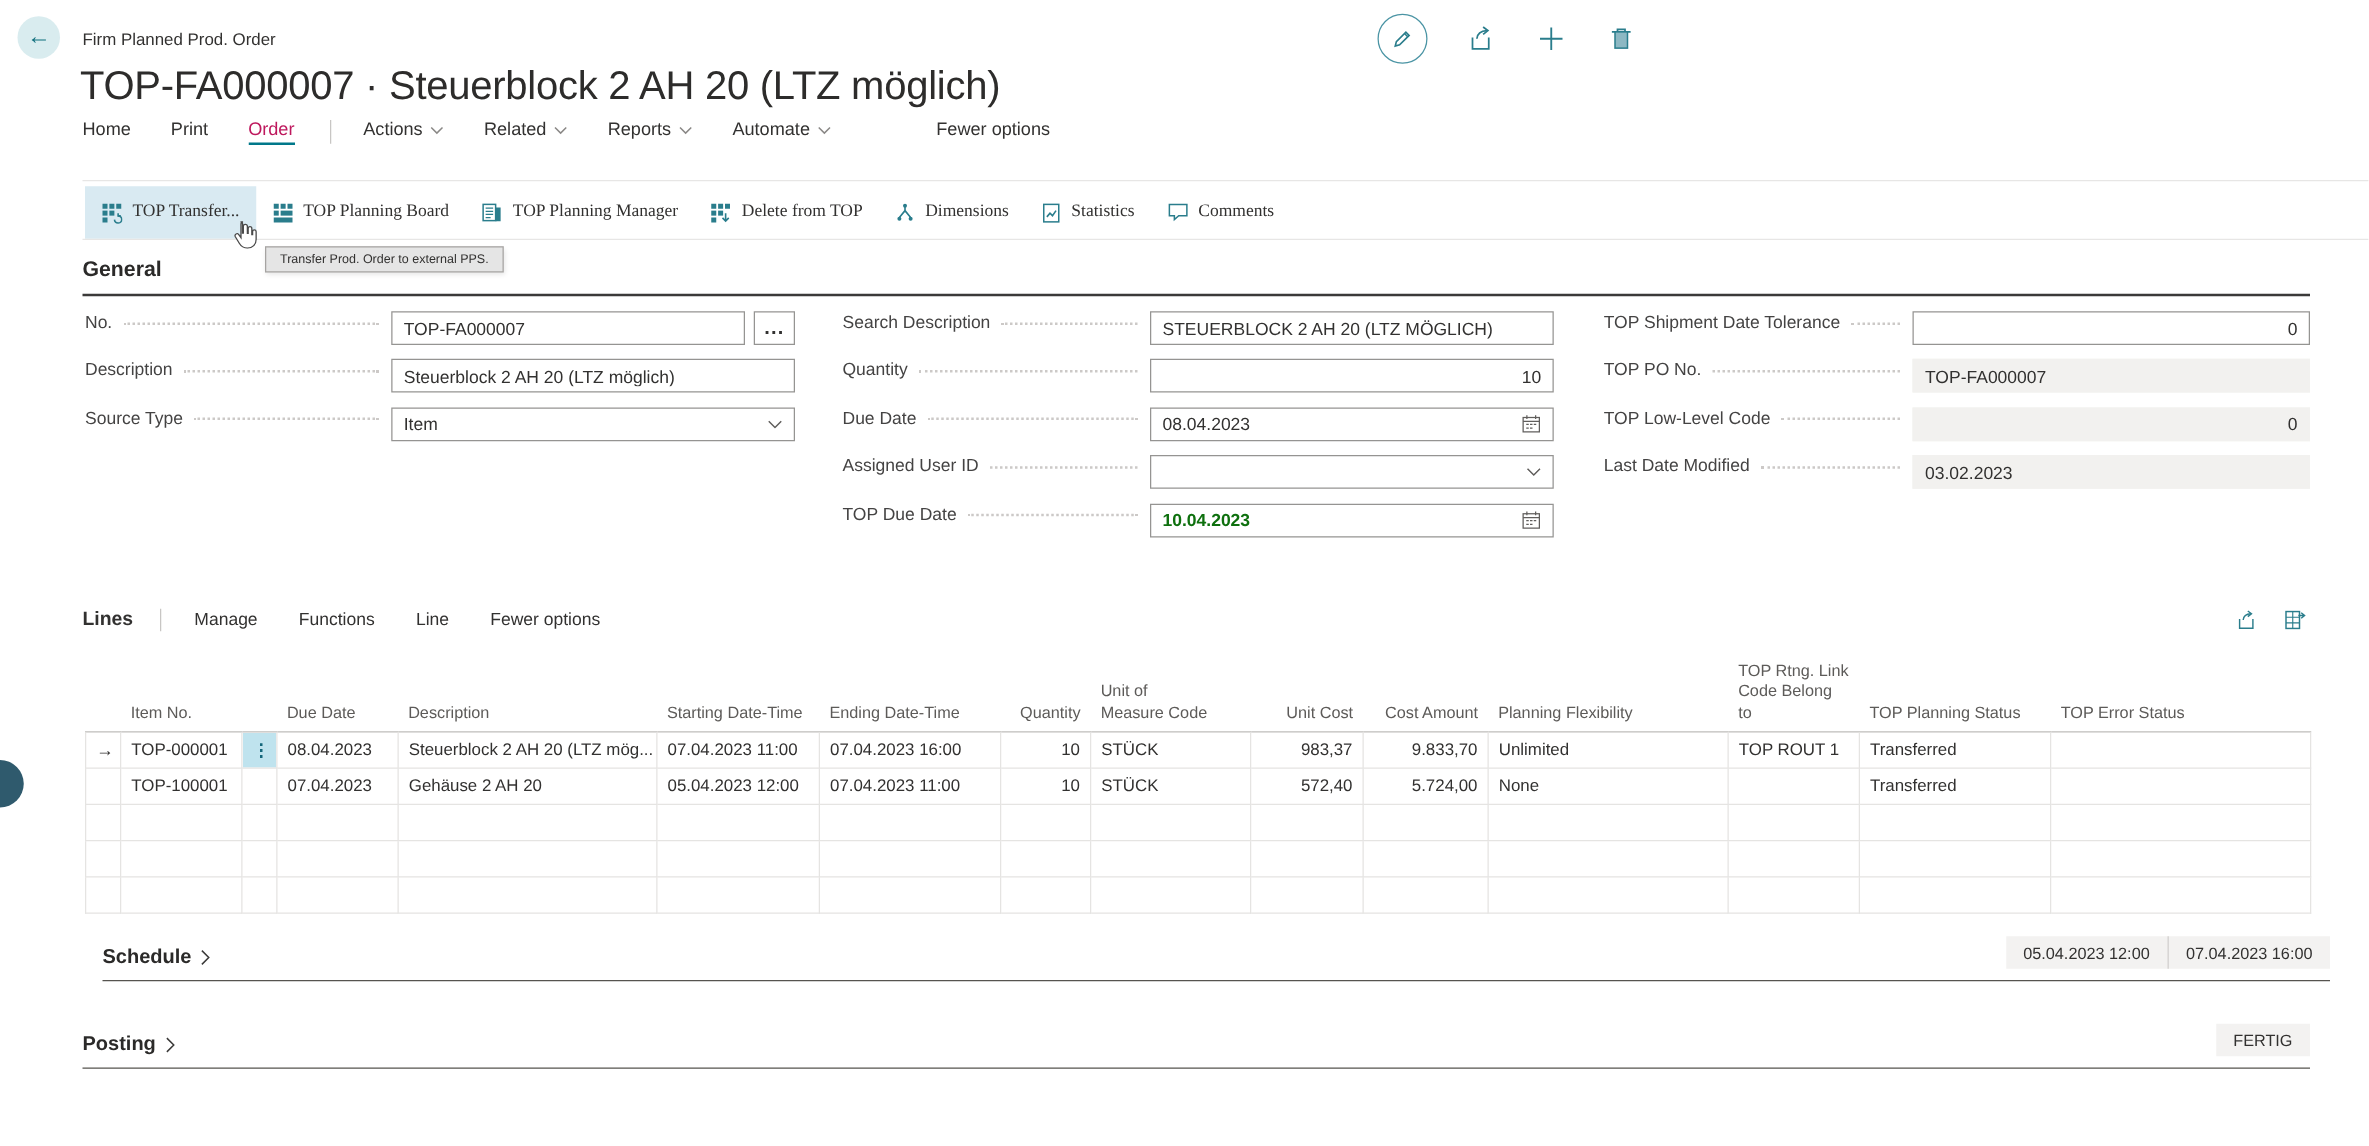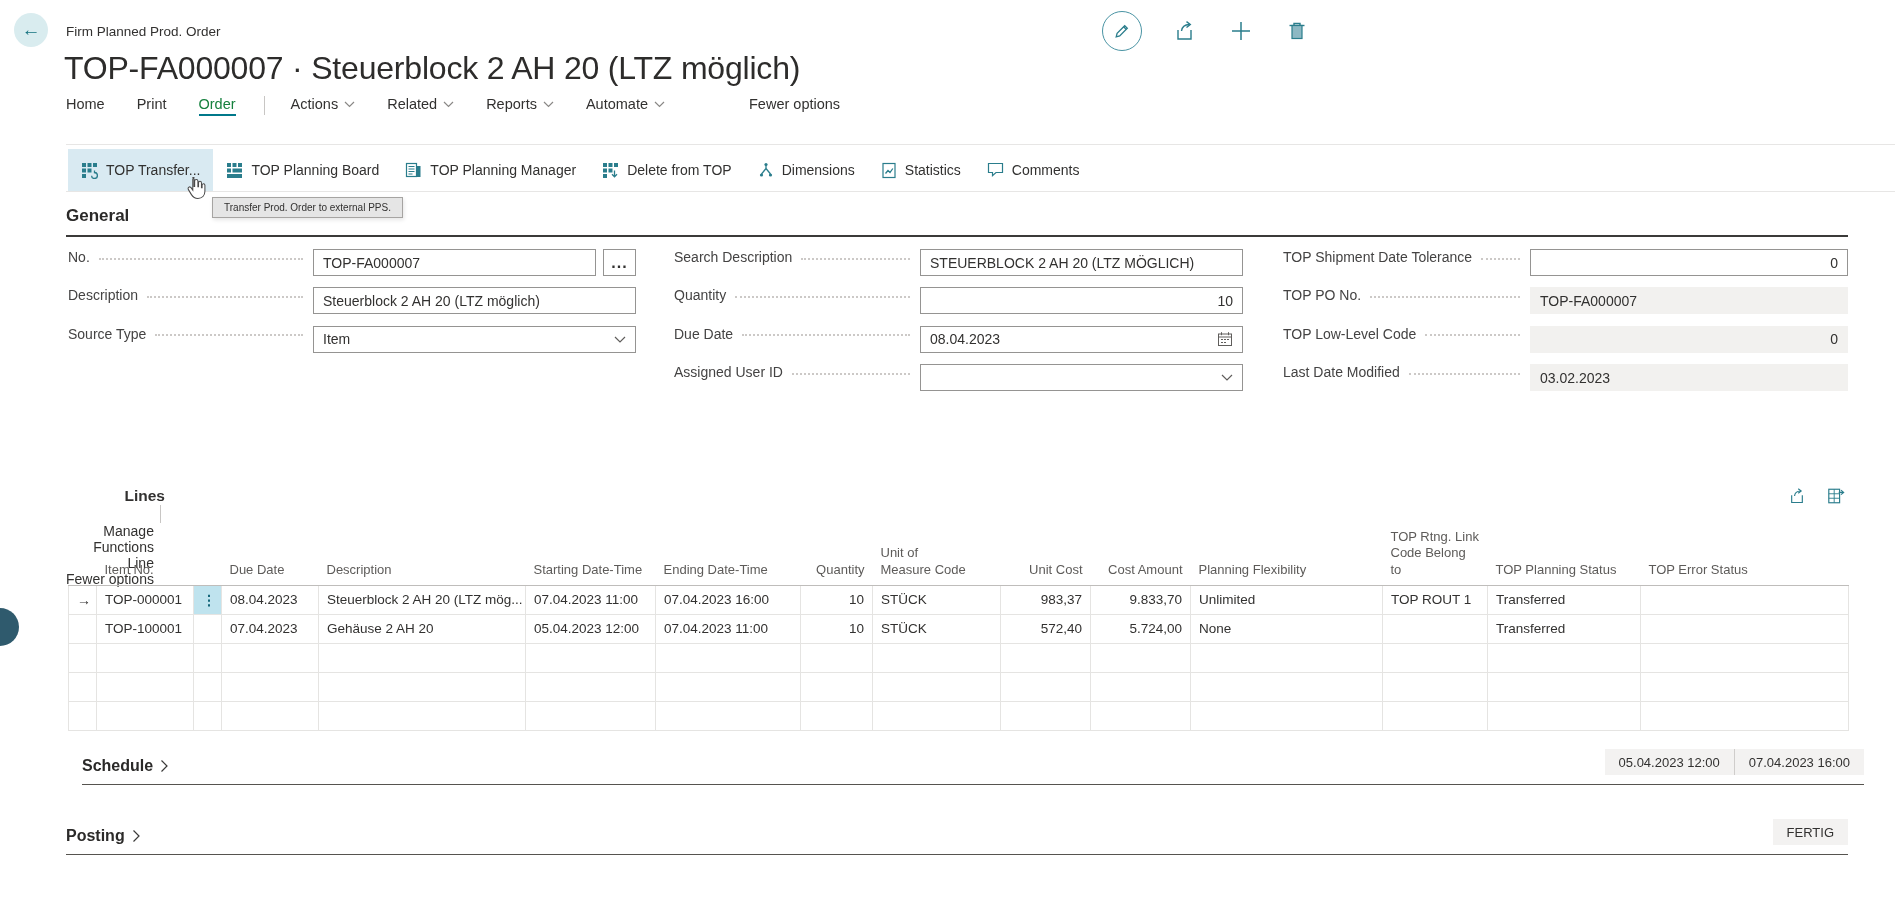--- a/index.html
+++ b/index.html
@@ -14,28 +14,28 @@
   .icon-circle{width:38px;height:38px;border:1px solid #4a94a4;border-radius:50%;display:flex;
                align-items:center;justify-content:center;}
   .tic{display:flex;align-items:center;justify-content:center;width:26px;height:38px;}
   
   .page-title{position:absolute;left:64px;top:50px;font-size:32px;font-weight:400;color:#2d2c2b;
               letter-spacing:-0.2px;white-space:nowrap;}
   
   .menubar{position:absolute;left:66px;top:96px;height:26px;display:flex;align-items:flex-start;
            font-size:14.5px;color:#323130;}
   .mtab{margin-right:32px;display:flex;align-items:center;gap:6px;cursor:pointer;padding-bottom:4px;}
-  .mtab.active{color:#15803d;border-bottom:2px solid #00788a;padding-bottom:2px;}
+  .mtab.active{color:#be185d;border-bottom:2px solid #00788a;padding-bottom:2px;}
   .mdivider{width:1px;height:19px;background:#c8c6c4;margin:0 26px 0 -4px;}
   .mtab.fewer{margin-left:52px;}
   .rule{position:absolute;height:1px;background:#e7e6e5;}
   
   .toolbar{position:absolute;left:68px;top:149px;height:42px;display:flex;align-items:stretch;
            font-size:14px;}
-  .tbtn{display:flex;align-items:center;gap:8px;padding:0 13px;cursor:pointer;white-space:nowrap;}
+  .tbtn{display:flex;align-items:center;gap:8px;padding:0 13px;cursor:pointer;white-space:nowrap;font-family:Liberation Serif, serif;}
   .tbtn.hl{background:#d9eaf2;}
   .tbtn svg{flex:0 0 auto;}
   
   .tooltip{position:absolute;left:212px;top:197px;background:#e5e5e5;border:1px solid #a6a4a2;
            padding:4px 11px;font-size:10px;color:#323130;box-shadow:1px 2px 4px rgba(0,0,0,.10);z-index:8;}
   .hand{position:absolute;left:185px;top:176px;z-index:9;}
   
   .sec-head{position:absolute;left:66px;width:1782px;font-size:17px;font-weight:600;color:#2b2a29;
             border-bottom:2px solid #3b3a39;padding-bottom:9px;}
   .gcol{position:absolute;top:249px;display:flex;flex-direction:column;}
@@ -52,21 +52,21 @@
         padding:0 9px;font-size:14px;box-sizing:border-box;min-width:0;}
   .fctl .val{flex:1;white-space:nowrap;overflow:hidden;}
   .fctl.num .val{text-align:right;}
   .fctl.readonly{background:#f2f1ef;border-color:#f2f1ef;}
   .fctl.green .val{color:#0e700e;font-weight:700;}
   .fctl svg{flex:0 0 auto;margin-left:8px;}
   .assist{flex:0 0 33px;height:27px;border:1px solid #959492;background:#fff;display:flex;
           align-items:center;justify-content:center;font-weight:700;letter-spacing:1px;
           box-sizing:border-box;cursor:pointer;}
   
-  .lines-head{position:absolute;left:66px;top:487px;display:flex;align-items:flex-end;font-size:14px;flex-direction:column;}
+  .lines-head{position:absolute;left:66px;top:487px;display:flex;align-items:flex-start;font-size:14px;}
   .lines-title{font-size:15.5px;font-weight:700;margin-right:22px;}
   .ldivider{width:1px;height:18px;background:#c8c6c4;margin-right:26px;}
   .lmenu{margin-right:33px;cursor:pointer;}
   .lines-icons{position:absolute;left:1788px;top:487px;display:flex;gap:21px;}
   table.grid{position:absolute;left:68px;top:527px;width:1780px;border-collapse:collapse;
              table-layout:fixed;font-size:13.5px;}
   table.grid th{font-weight:400;color:#5d5b59;font-size:13px;text-align:left;vertical-align:bottom;
                 padding:2px 8px 7px 8px;border-bottom:1px solid #bfbdbb;line-height:1.25;
                 overflow:hidden;white-space:nowrap;}
   table.grid th.pre{white-space:pre-line;}
@@ -332,20 +332,37 @@
     <div class="frow">
       <div class="flabel">
           <span class="lt">Assigned User ID</span>
           <span class="leader"></span>
         </div>
       <div class="fwrap">
           <div class="fctl">
             <span class="val"></span>
             <svg width="12" height="7" viewBox="0 0 12 7">
               <path d="M1 1l5 5 5-5" fill="none" stroke="#605e5c" stroke-width="1.2"></path>
+            </svg>
+          </div>
+        </div>
+    </div>
+    <div class="frow">
+      <div class="flabel">
+          <span class="lt">TOP Due Date</span>
+          <span class="leader"></span>
+        </div>
+      <div class="fwrap">
+          <div class="fctl green">
+            <span class="val">10.04.2023</span>
+            <svg width="16" height="16" viewBox="0 0 16 16">
+              <rect x="1.5" y="3" width="13" height="11.5" fill="none" stroke="#605e5c"></rect>
+              <path d="M1.5 6h13" stroke="#605e5c"></path>
+              <path d="M4.5 1.2v3M11.5 1.2v3" stroke="#605e5c"></path>
+              <path d="M4 8.5h2M7 8.5h2M10 8.5h2M4 11.5h2M7 11.5h2" stroke="#605e5c"></path>
             </svg>
           </div>
         </div>
     </div>
   </div>
 
   <div class="gcol c3">
     <div class="frow">
       <div class="flabel">
           <span class="lt">TOP Shipment Date Tolerance</span>

